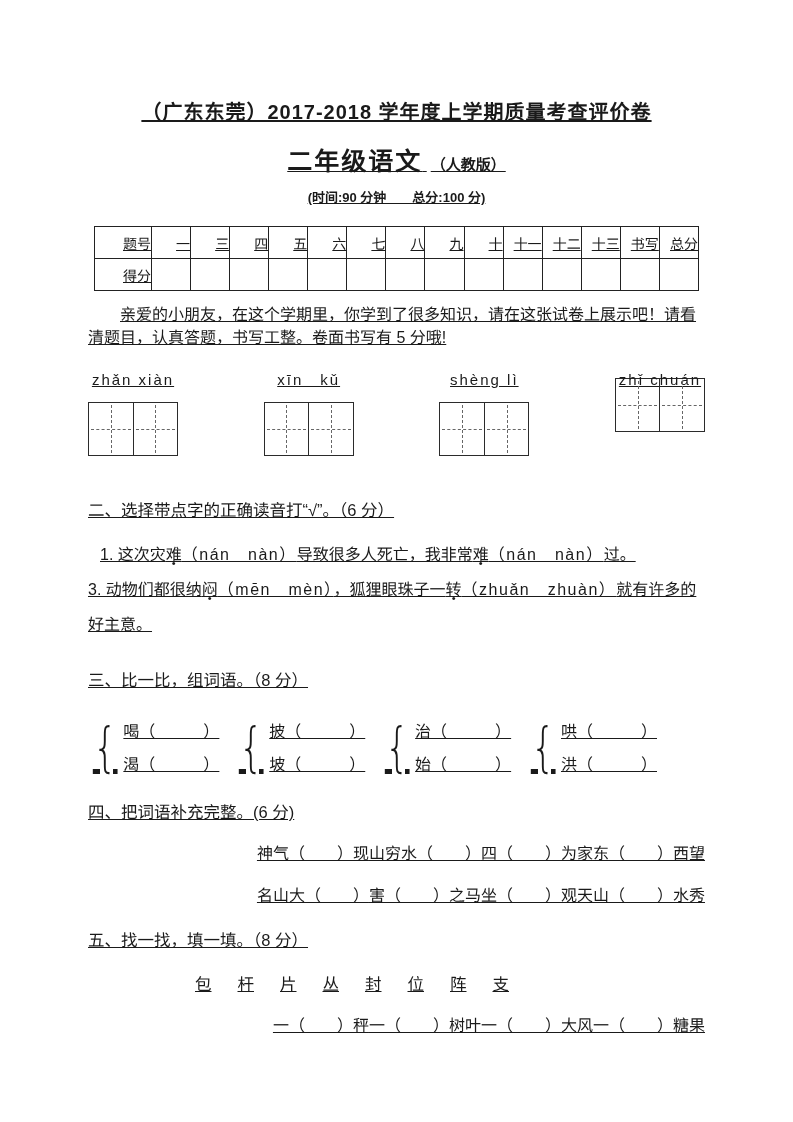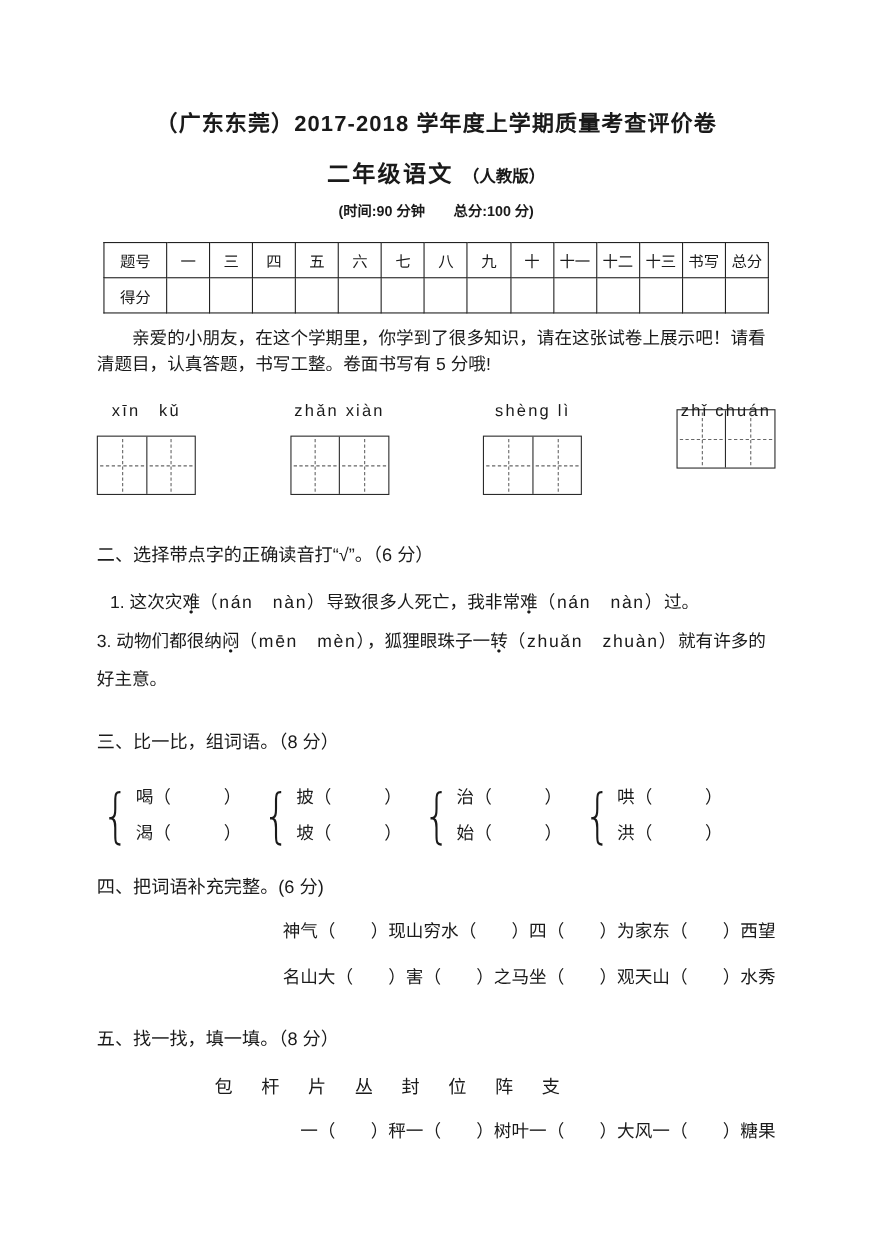--- a/index.html
+++ b/index.html
@@ -6,51 +6,52 @@
   .page {
     position:relative;
     width:793px; height:1122px;
     margin:0 auto;
     background:#ffffff;
     color:#1a1a1a;
     font-family:"Liberation Sans","DejaVu Sans",sans-serif;
     box-sizing:border-box;
     padding:96px 88px 0 88px;
     overflow:hidden;
+    text-decoration:underline;
   }
   
   .hdr { text-align:center; }
   .hdr-title { font-size:20px; font-weight:bold; margin:0 0 16px 0; letter-spacing:1px; }
   .hdr-subject { margin:0 0 10px 0; }
-  .hdr-subject .subj { font-size:21px; font-weight:bold; letter-spacing:2px; }
+  .hdr-subject .subj { font-size:25px; font-weight:bold; letter-spacing:2px; }
   .hdr-subject .edition { font-size:15px; font-weight:bold; margin-left:4px; }
   .hdr-meta { font-size:13px; font-weight:bold; margin:4px 0 20px 0; }
   
   .score-table {
     width:calc(100% - 12px); margin:0 6px;
     border-collapse:collapse; table-layout:fixed;
   }
   .score-table td {
     border:1.5px solid #222;
-    height:31px; text-align:center; vertical-align:middle;
+    height:31px; text-align:right; vertical-align:middle;
     font-size:14px; padding:0;
   }
   .score-table td.lab { width:56px; }
   
   .intro {
     font-size:16px; line-height:23px;
     text-indent:2em; margin:12px 0 0 0;
   }
   
   .sec-title { font-size:16.5px; font-weight:normal; margin:0; }
   .mt-s1 { margin-top:24px; }
   .mt-s2 { margin-top:30px; }
   .mt-s3 { margin-top:25px; }
   .mt-s4 { margin-top:18px; }
-  .mt-s5 { margin-top:30px; }
+  .mt-s5 { margin-top:20px; }
   
   .py-row {
     display:flex; justify-content:space-between; align-items:flex-start;
     margin-top:22px; height:96px;
   }
   .py-group { text-align:center; }
   .py-label {
     font-size:15px; letter-spacing:2px; white-space:nowrap;
     margin-bottom:13px; line-height:18px;
   }
@@ -151,28 +152,28 @@
       <td></td>
       <td></td>
     </tr>
   </tbody>
     </table>
 
   <p class="intro">亲爱的小朋友，在这个学期里，你学到了很多知识，请在这张试卷上展示吧！请看清题目，认真答题，书写工整。卷面书写有 5 分哦!</p>
 
   <div class="py-row">
     <div class="py-group">
+      <div class="py-label">zhǎn xiàn</div>
+      <div class="char-grid">
+        <div class="cell"></div>
+        <div class="cell"></div>
+      </div>
+    </div>
+    <div class="py-group">
       <div class="py-label">xīn　kǔ</div>
-      <div class="char-grid">
-        <div class="cell"></div>
-        <div class="cell"></div>
-      </div>
-    </div>
-    <div class="py-group">
-      <div class="py-label">zhǎn xiàn</div>
       <div class="char-grid">
         <div class="cell"></div>
         <div class="cell"></div>
       </div>
     </div>
     <div class="py-group">
       <div class="py-label">shèng lì</div>
       <div class="char-grid">
         <div class="cell"></div>
         <div class="cell"></div>

